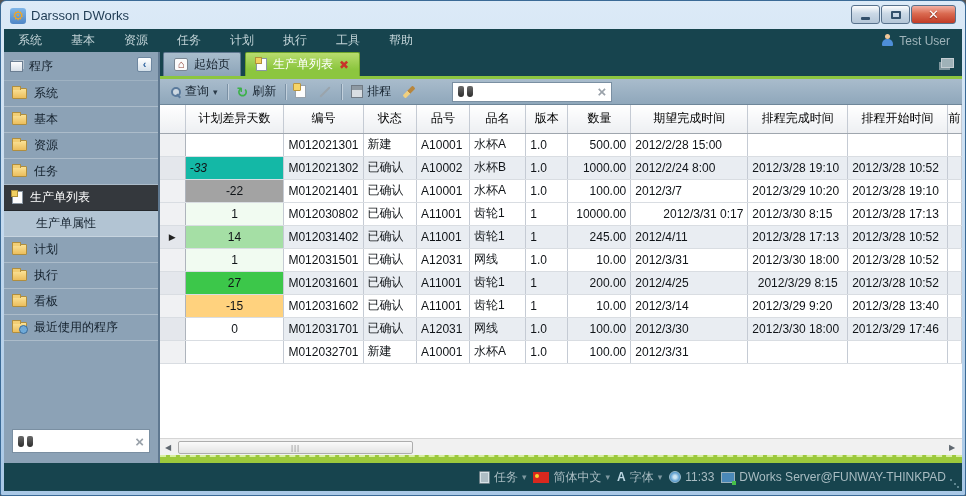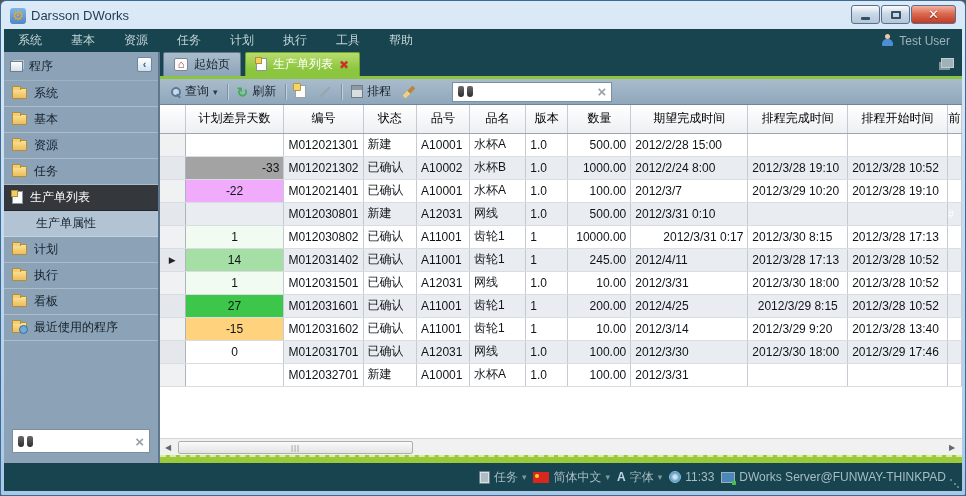--- a/index.html
+++ b/index.html
@@ -306,59 +306,45 @@
                 <td style="text-align: left;">水杯A</td>
                 <td style="text-align: left;">1.0</td>
                 <td style="text-align: right;">500.00</td>
                 <td style="text-align: left;">2012/2/28 15:00</td>
                 <td style="text-align: left;"></td>
                 <td style="text-align: left;"></td>
                 <td style="text-align: left;"></td>
               </tr>
               <tr class="alt">
                 <td class="sel"></td>
-                <td style="text-align: right; background: #a3a3a3;">-33</td>
+                <td style="text-align: left; background: #14b8a6; font-style: italic;">-33</td>
                 <td style="text-align: left;">M012021302</td>
                 <td style="text-align: left;">已确认</td>
                 <td style="text-align: left;">A10002</td>
                 <td style="text-align: left;">水杯B</td>
                 <td style="text-align: left;">1.0</td>
                 <td style="text-align: right;">1000.00</td>
                 <td style="text-align: left;">2012/2/24 8:00</td>
                 <td style="text-align: left;">2012/3/28 19:10</td>
                 <td style="text-align: left;">2012/3/28 10:52</td>
                 <td style="text-align: left;"></td>
               </tr>
               <tr>
                 <td class="sel"></td>
-                <td style="text-align: center; background: #f0abfc;">-22</td>
+                <td style="text-align: center; background: #a3a3a3;">-22</td>
                 <td style="text-align: left;">M012021401</td>
                 <td style="text-align: left;">已确认</td>
                 <td style="text-align: left;">A10001</td>
                 <td style="text-align: left;">水杯A</td>
                 <td style="text-align: left;">1.0</td>
                 <td style="text-align: right;">100.00</td>
                 <td style="text-align: left;">2012/3/7</td>
                 <td style="text-align: left;">2012/3/29 10:20</td>
                 <td style="text-align: left;">2012/3/28 19:10</td>
                 <td style="text-align: left;"></td>
-              </tr>
-              <tr class="alt">
-                <td class="sel"></td>
-                <td style="text-align: center;"></td>
-                <td style="text-align: left;">M012030801</td>
-                <td style="text-align: left;">新建</td>
-                <td style="text-align: left;">A12031</td>
-                <td style="text-align: left;">网线</td>
-                <td style="text-align: left;">1.0</td>
-                <td style="text-align: right;">500.00</td>
-                <td style="text-align: left;">2012/3/31 0:10</td>
-                <td style="text-align: left;"></td>
-                <td style="text-align: left;"></td>
-                <td class="hash" style="text-align: left;">#</td>
               </tr>
               <tr>
                 <td class="sel"></td>
                 <td style="text-align: center; background: rgb(241, 251, 241);">1</td>
                 <td style="text-align: left;">M012030802</td>
                 <td style="text-align: left;">已确认</td>
                 <td style="text-align: left;">A11001</td>
                 <td style="text-align: left;">齿轮1</td>
                 <td style="text-align: left;">1</td>
                 <td style="text-align: right;">10000.00</td>

